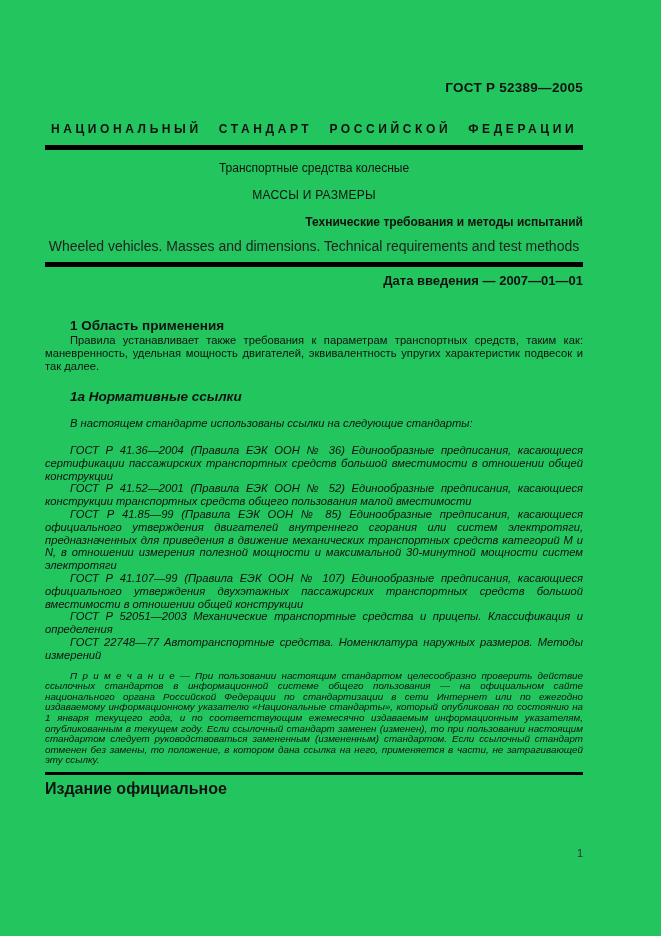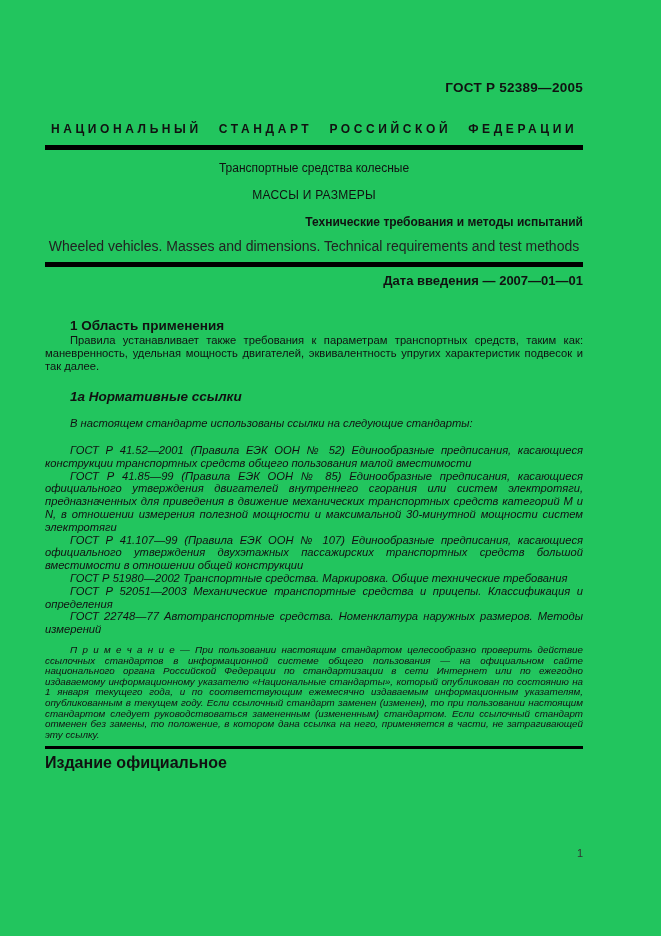--- a/index.html
+++ b/index.html
@@ -117,24 +117,24 @@
 
   <div class="h-sec">1  Область применения</div>
 
   <p class="body-p">Правила устанавливает также требования к параметрам транспортных средств, таким как: маневренность, удельная мощность двигателей, эквивалентность упругих характеристик подвесок и так далее.</p>
 
   <div class="h-sec italic">1а  Нормативные ссылки</div>
 
   <p class="body-p italic mt12">В настоящем стандарте использованы ссылки на следующие стандарты:</p>
 
   <div class="refs mt14">
+      <p>ГОСТ Р 41.36—2004 (Правила ЕЭК ООН № 36) Единообразные предписания, касающиеся сертификации пассажирских транспортных средств большой вместимости в отношении общей конструкции</p>
       <p>ГОСТ Р 41.52—2001 (Правила ЕЭК ООН № 52) Единообразные предписания, касающиеся конструкции транспортных средств общего пользования малой вместимости</p>
       <p>ГОСТ Р 41.85—99 (Правила ЕЭК ООН № 85) Единообразные предписания, касающиеся официального утверждения двигателей внутреннего сгорания или систем электротяги, предназначенных для приведения в движение механических транспортных средств категорий M и N, в отношении измерения полезной мощности и максимальной 30-минутной мощности систем электротяги</p>
       <p>ГОСТ Р 41.107—99 (Правила ЕЭК ООН № 107) Единообразные предписания, касающиеся официального утверждения двухэтажных пассажирских транспортных средств большой вместимости в отношении общей конструкции</p>
-      <p>ГОСТ Р 51980—2002 Транспортные средства. Маркировка. Общие технические требования</p>
       <p>ГОСТ Р 52051—2003 Механические транспортные средства и прицепы. Классификация и определения</p>
       <p>ГОСТ 22748—77 Автотранспортные средства. Номенклатура наружных размеров. Методы измерений</p>
     </div>
 
   <p class="note-p">П р и м е ч а н и е — При пользовании настоящим стандартом целесообразно проверить действие ссылочных стандартов в информационной системе общего пользования — на официальном сайте национального органа Российской Федерации по стандартизации в сети Интернет или по ежегодно издаваемому информационному указателю «Национальные стандарты», который опубликован по состоянию на 1 января текущего года, и по соответствующим ежемесячно издаваемым информационным указателям, опубликованным в текущем году. Если ссылочный стандарт заменен (изменен), то при пользовании настоящим стандартом следует руководствоваться замененным (измененным) стандартом. Если ссылочный стандарт отменен без замены, то положение, в котором дана ссылка на него, применяется в части, не затрагивающей эту ссылку.</p>
 
   <div class="rule-thin"></div>
 
   <div class="edition">Издание официальное</div>
 

